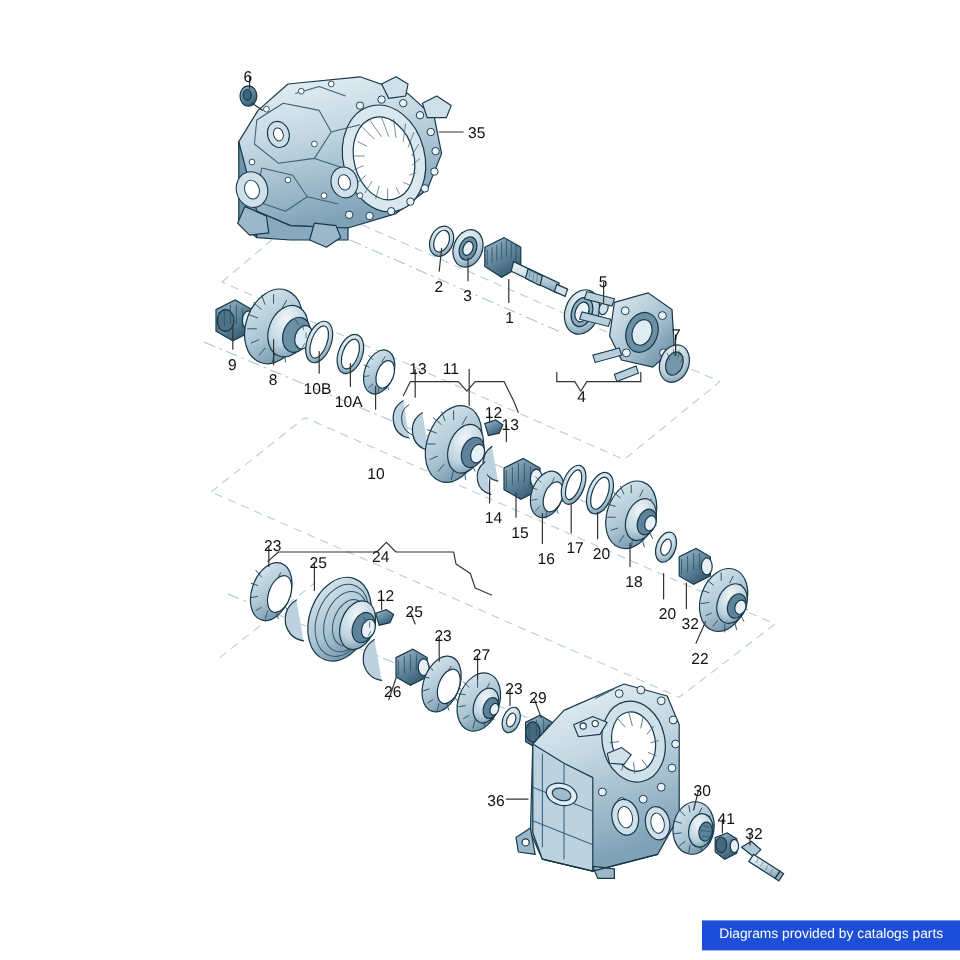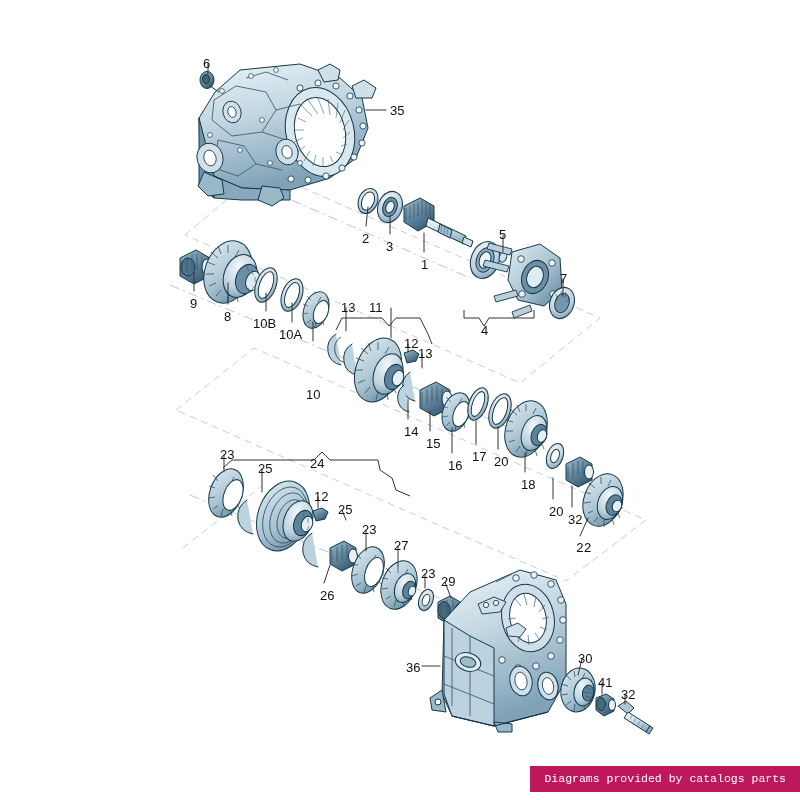--- a/index.html
+++ b/index.html
@@ -5,23 +5,23 @@
   html,body{margin:0;padding:0;background:#ffffff;}
   body{width:800px;height:800px;position:relative;overflow:hidden;
        font-family:"Liberation Sans","DejaVu Sans",sans-serif;}
   #stage{position:absolute;inset:0;width:800px;height:800px;}
   #stage svg{position:absolute;top:0;left:0;}
 
   .lbl{position:absolute;font-size:13px;color:#111111;
        font-family:"Liberation Sans","DejaVu Sans",sans-serif;
        white-space:nowrap;letter-spacing:0;line-height:1;}
 
-  .watermark{position:absolute;right:0;bottom:8px;background:#be185d;
+  .watermark{position:absolute;right:0;bottom:8px;background:#1d4ed8;
              color:#ffffff;font-size:11.5px;padding:6px 14px 7px 14px;
-             font-family:Liberation Mono, monospace;}
+             font-family:Liberation Sans, sans-serif;}
 </style>
 </head>
 <body>
 
 <div id="stage">
 
 <svg width="800" height="800" viewBox="0 0 800 800">
   <defs>
     <linearGradient id="gMet" x1="0" y1="0" x2="0.3" y2="1">
       <stop offset="0%" stop-color="#eaf3f7"></stop>
@@ -734,27 +734,27 @@
       <div class="lbl" style="left: 404px; top: 337px;">12</div>
       <div class="lbl" style="left: 418px; top: 347px;">13</div>
       <div class="lbl" style="left: 404px; top: 425px;">14</div>
       <div class="lbl" style="left: 426px; top: 437px;">15</div>
       <div class="lbl" style="left: 448px; top: 459px;">16</div>
       <div class="lbl" style="left: 472px; top: 450px;">17</div>
       <div class="lbl" style="left: 494px; top: 455px;">20</div>
       <div class="lbl" style="left: 521px; top: 478px;">18</div>
       <div class="lbl" style="left: 549px; top: 505px;">20</div>
       <div class="lbl" style="left: 568px; top: 513px;">32</div>
-      <div class="lbl" style="left: 576px; top: 542px; font-family: Liberation Mono, monospace;">22</div>
+      <div class="lbl" style="left: 576px; top: 542px;">22</div>
       <div class="lbl" style="left: 220px; top: 448px;">23</div>
       <div class="lbl" style="left: 258px; top: 462px;">25</div>
       <div class="lbl" style="left: 310px; top: 457px;">24</div>
       <div class="lbl" style="left: 314px; top: 490px;">12</div>
       <div class="lbl" style="left: 338px; top: 503px;">25</div>
-      <div class="lbl" style="left: 320px; top: 589px;">26</div>
+      <div class="lbl" style="left: 320px; top: 570px;">26</div>
       <div class="lbl" style="left: 362px; top: 523px;">23</div>
       <div class="lbl" style="left: 394px; top: 539px;">27</div>
       <div class="lbl" style="left: 421px; top: 567px;">23</div>
       <div class="lbl" style="left: 441px; top: 575px;">29</div>
       <div class="lbl" style="left: 406px; top: 661px;">36</div>
       <div class="lbl" style="left: 578px; top: 652px; text-align: right;">30</div>
       <div class="lbl" style="left: 598px; top: 676px;">41</div>
       <div class="lbl" style="left: 621px; top: 688px;">32</div>
     </div>
 

